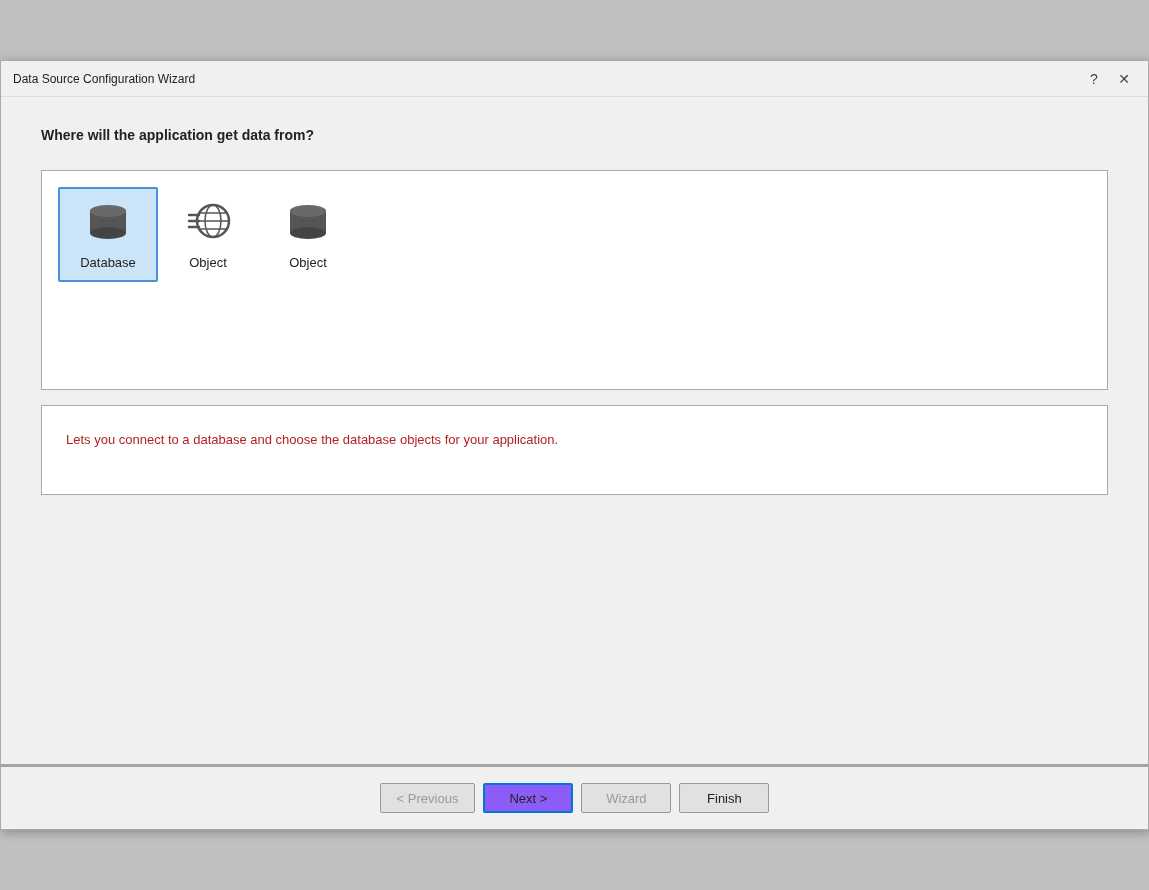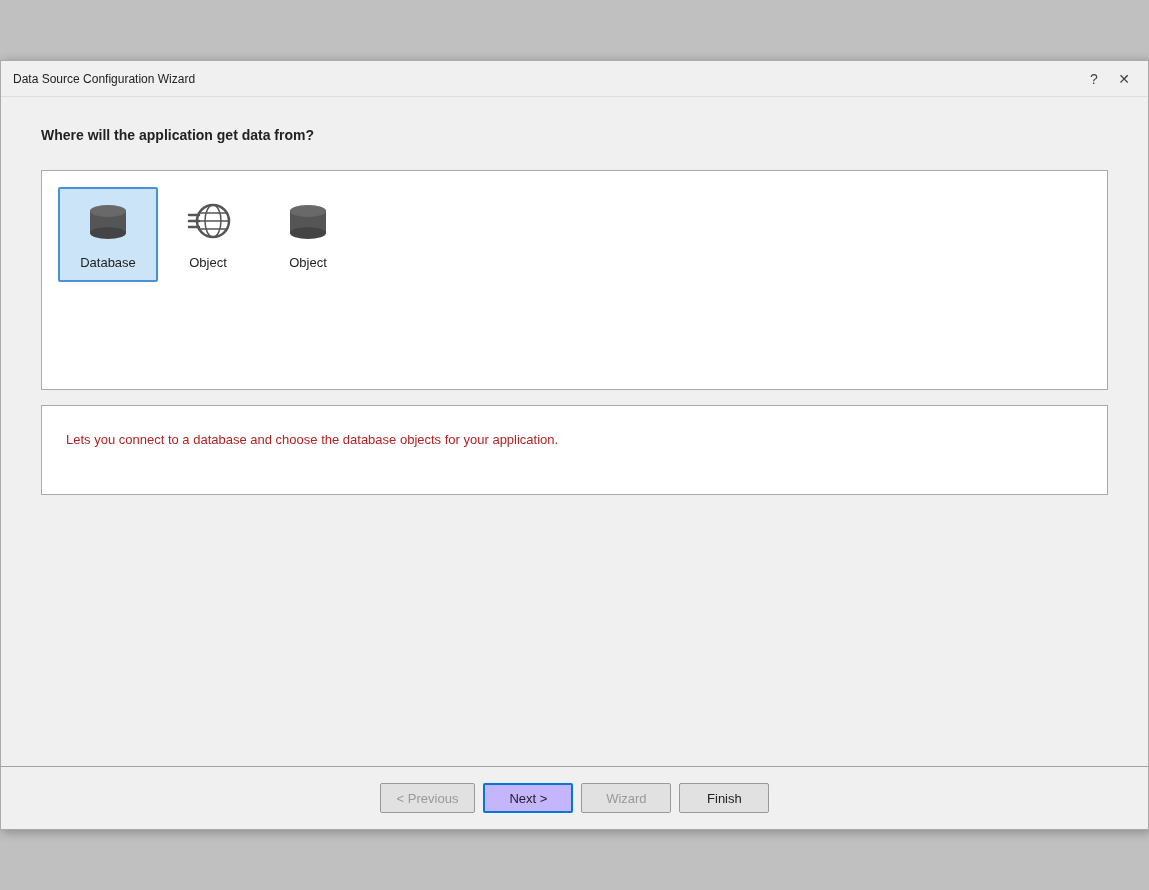--- a/index.html
+++ b/index.html
@@ -152,21 +152,21 @@
       padding: 24px;
       min-height: 90px;
       color: #b22222;
       font-size: 13px;
       line-height: 1.5;
     }
 
     
     .footer {
       background: #f0f0f0;
-      border-top: 1px solid #a3a3a3;
+      border-top: 3px solid #a3a3a3;
       padding: 16px 30px;
       display: flex;
       align-items: flex-start;
       justify-content: center;
       gap: 8px;
     }
 
     .btn {
       min-width: 90px;
       height: 30px;
@@ -179,21 +179,21 @@
       border-radius: 2px;
     }
 
     .btn:disabled {
       color: #999;
       cursor: default;
     }
 
     .btn-primary {
       border: 2px solid #0078d4;
-      background: #c4b5fd;
+      background: #8b5cf6;
     }
   </style>
 </head>
 <body>
 
 <div class="dialog">
 
   <div class="title-bar">
     <div class="title-bar-left">
       <span class="title-text">Data Source Configuration Wizard</span>

